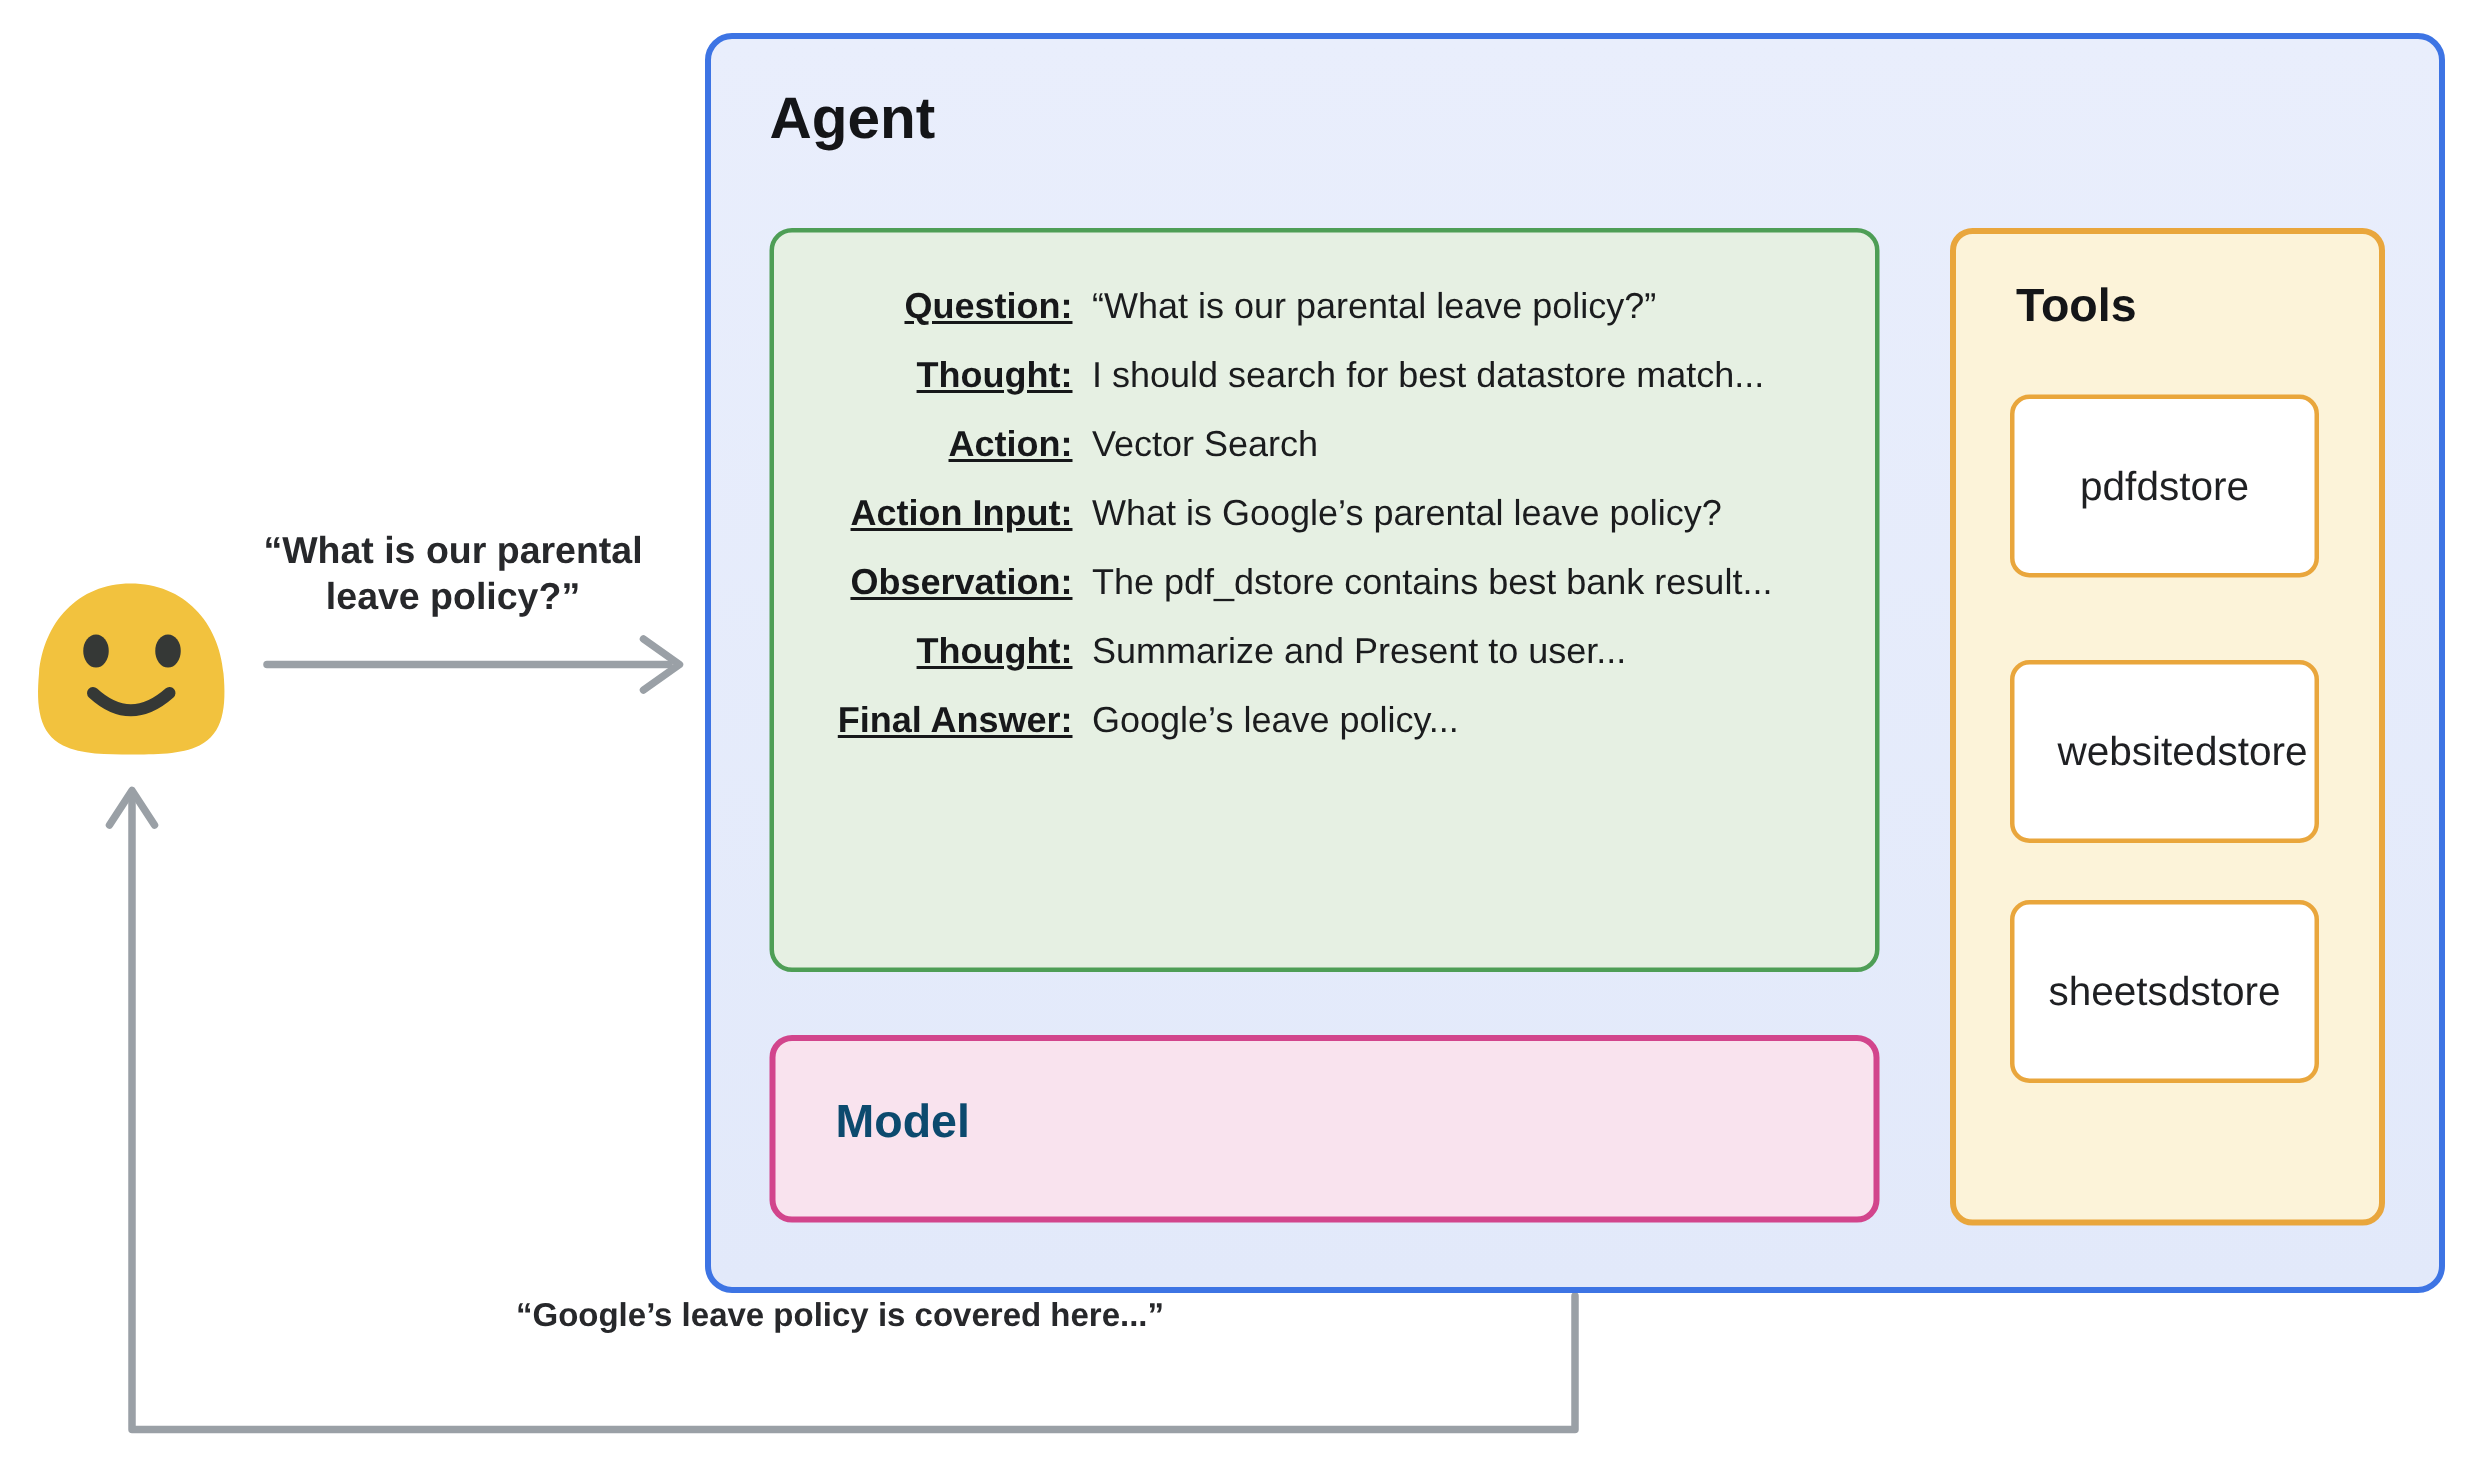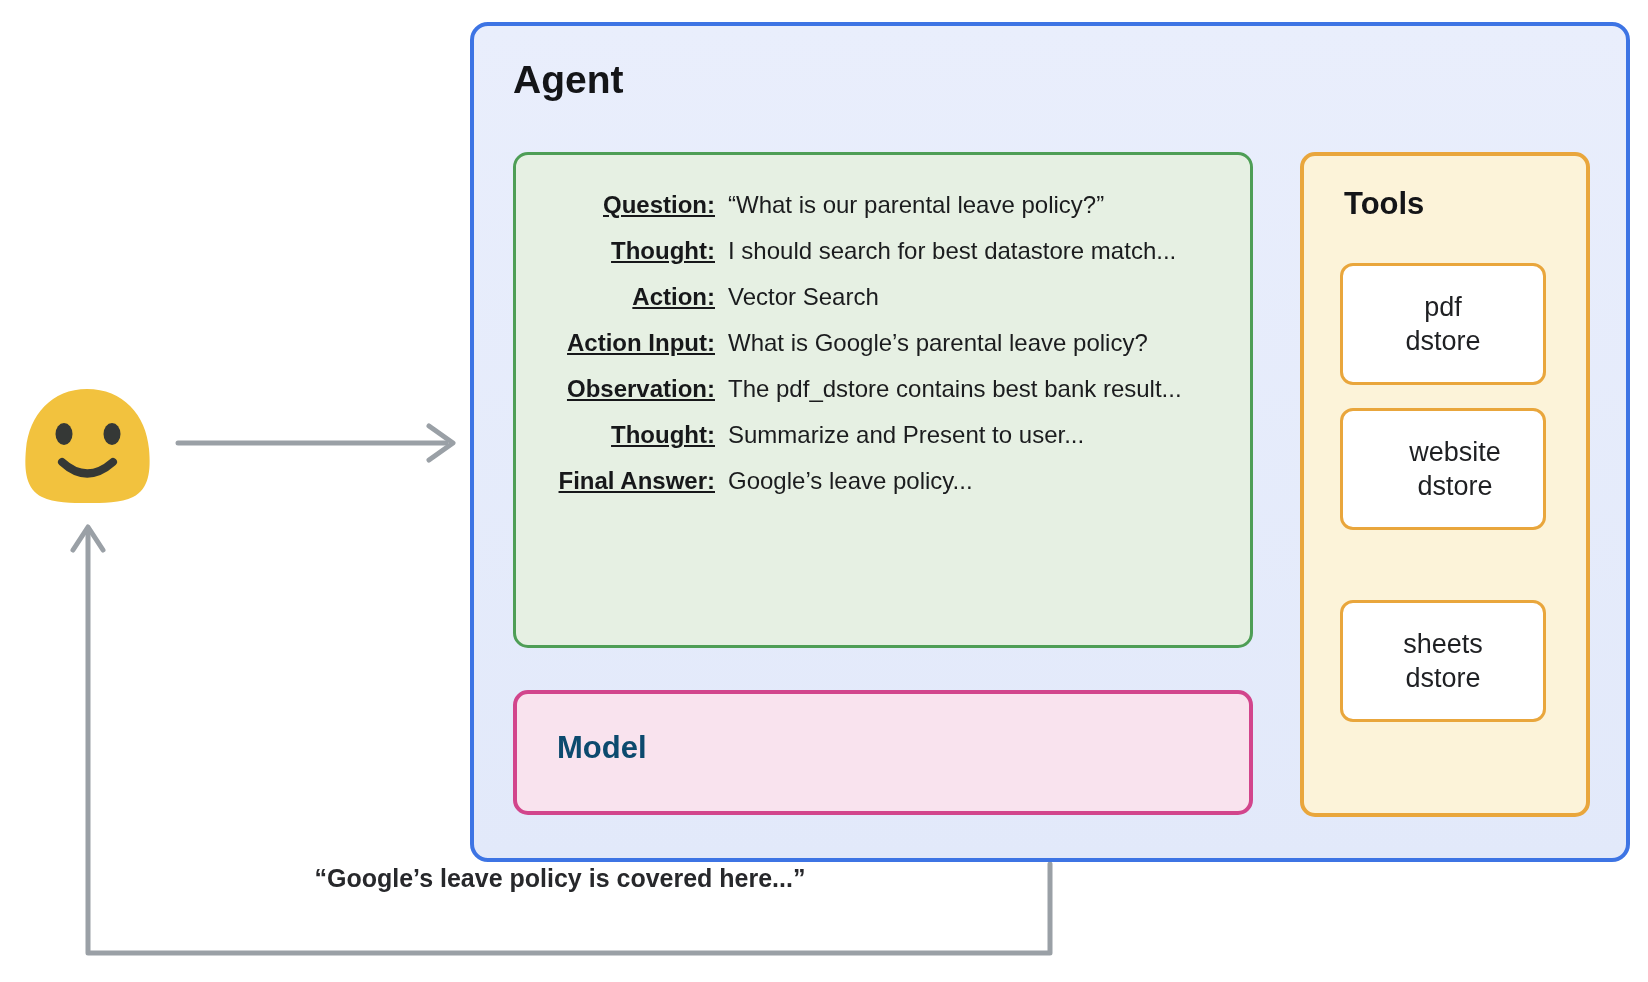--- a/index.html
+++ b/index.html
@@ -22,40 +22,40 @@
     left:513px;top:690px;width:740px;height:125px;
     background:#f9e3ee;border:4px solid #d2458c;border-radius:15px;
   }
   .tools-box{
     left:1300px;top:152px;width:290px;height:665px;
     background:#fcf3d9;border:4px solid #e9a63c;border-radius:15px;
   }
   .tool-item{
     left:40px;width:206px;height:122px;
     background:#ffffff;border:3px solid #e9a63c;border-radius:13px;
-    display:flex;flex-direction:column;align-items:center;justify-content:center;
+    display:flex;flex-direction:row;align-items:center;justify-content:center;
     font-size:27px;line-height:34px;font-weight:500;color:#1f2023;
   }
   
   .agent-title{left:513px;top:58px;font-size:39px;font-weight:600;color:#141518;}
   .tools-title{left:1344px;top:186px;font-size:31px;font-weight:700;color:#141518;}
   .model-title{left:557px;top:730px;font-size:31px;font-weight:600;color:#0c4a6e;}
   
   .sp-rows{left:513px;top:190px;width:740px;}
   .sp-row{display:flex;margin-bottom:16px;font-size:24px;line-height:30px;}
   .sp-label{flex:0 0 202px;text-align:right;font-weight:bold;color:#17181a;text-decoration:underline;}
   .sp-value{flex:1;padding-left:13px;color:#1b1c1e;}
   
   .request-label{
     left:168px;top:352px;width:268px;text-align:center;
     font-size:25px;line-height:31px;font-weight:600;color:#27282b;
   }
   .response-label{
     left:260px;top:864px;width:600px;text-align:center;
-    font-size:25px;font-weight:600;color:#27282b;
+    font-size:22px;font-weight:600;color:#27282b;
   }
   .connector-layer{left:0;top:0;width:1648px;height:982px;pointer-events:none;}
   .emoji-wrap{left:12px;top:385px;width:151px;height:120px;}
 </style>
 </head>
 <body>
 
 <div class="canvas">
 
   <svg class="abs connector-layer" width="1648" height="982" viewBox="0 0 1648 982">
@@ -85,20 +85,24 @@
                C 42 118 60 118 75 118
                C 91 118 109 118 121 112
                C 137 104 139 86 137 64
                C 134 30 111 4 75 4 Z" fill="#f2c23e"></path>
       <ellipse cx="52" cy="49" rx="8.5" ry="11" fill="#353836"></ellipse>
       <ellipse cx="100" cy="49" rx="8.5" ry="11" fill="#353836"></ellipse>
       <path d="M50 77 Q 75 100 101 77" stroke="#353836" stroke-width="8" fill="none" stroke-linecap="round"></path>
     </svg>
   </div>
 
+  <div class="abs request-label">
+    <div>“What is our parental</div>
+    <div>leave policy?”</div>
+  </div>
 
   <div class="abs agent-box"></div>
   <div class="abs agent-title">Agent</div>
 
   <div class="abs scratchpad-box"></div>
   <div class="abs sp-rows">
     <div class="sp-row">
       <div class="sp-label">Question:</div>
       <div class="sp-value">“What is our parental leave policy?”</div>
     </div>
@@ -133,21 +137,21 @@
   <div class="abs model-box"></div>
   <div class="abs model-title">Model</div>
 
   <div class="abs tools-box"></div>
   <div class="abs tools-title">Tools</div>
 
   <div class="abs tool-item" style="left:1340px;top:263px;">
     <div>pdf</div>
     <div>dstore</div>
   </div>
-  <div class="abs tool-item" style="left:1340px;top:408px;padding-left:24px;">
+  <div class="abs tool-item" style="left:1340px;top:440px;padding-left:24px;">
     <div>website</div>
     <div>dstore</div>
   </div>
   <div class="abs tool-item" style="left:1340px;top:600px;">
     <div>sheets</div>
     <div>dstore</div>
   </div>
 
   <div class="abs response-label">“Google’s leave policy is covered here...”</div>
 

